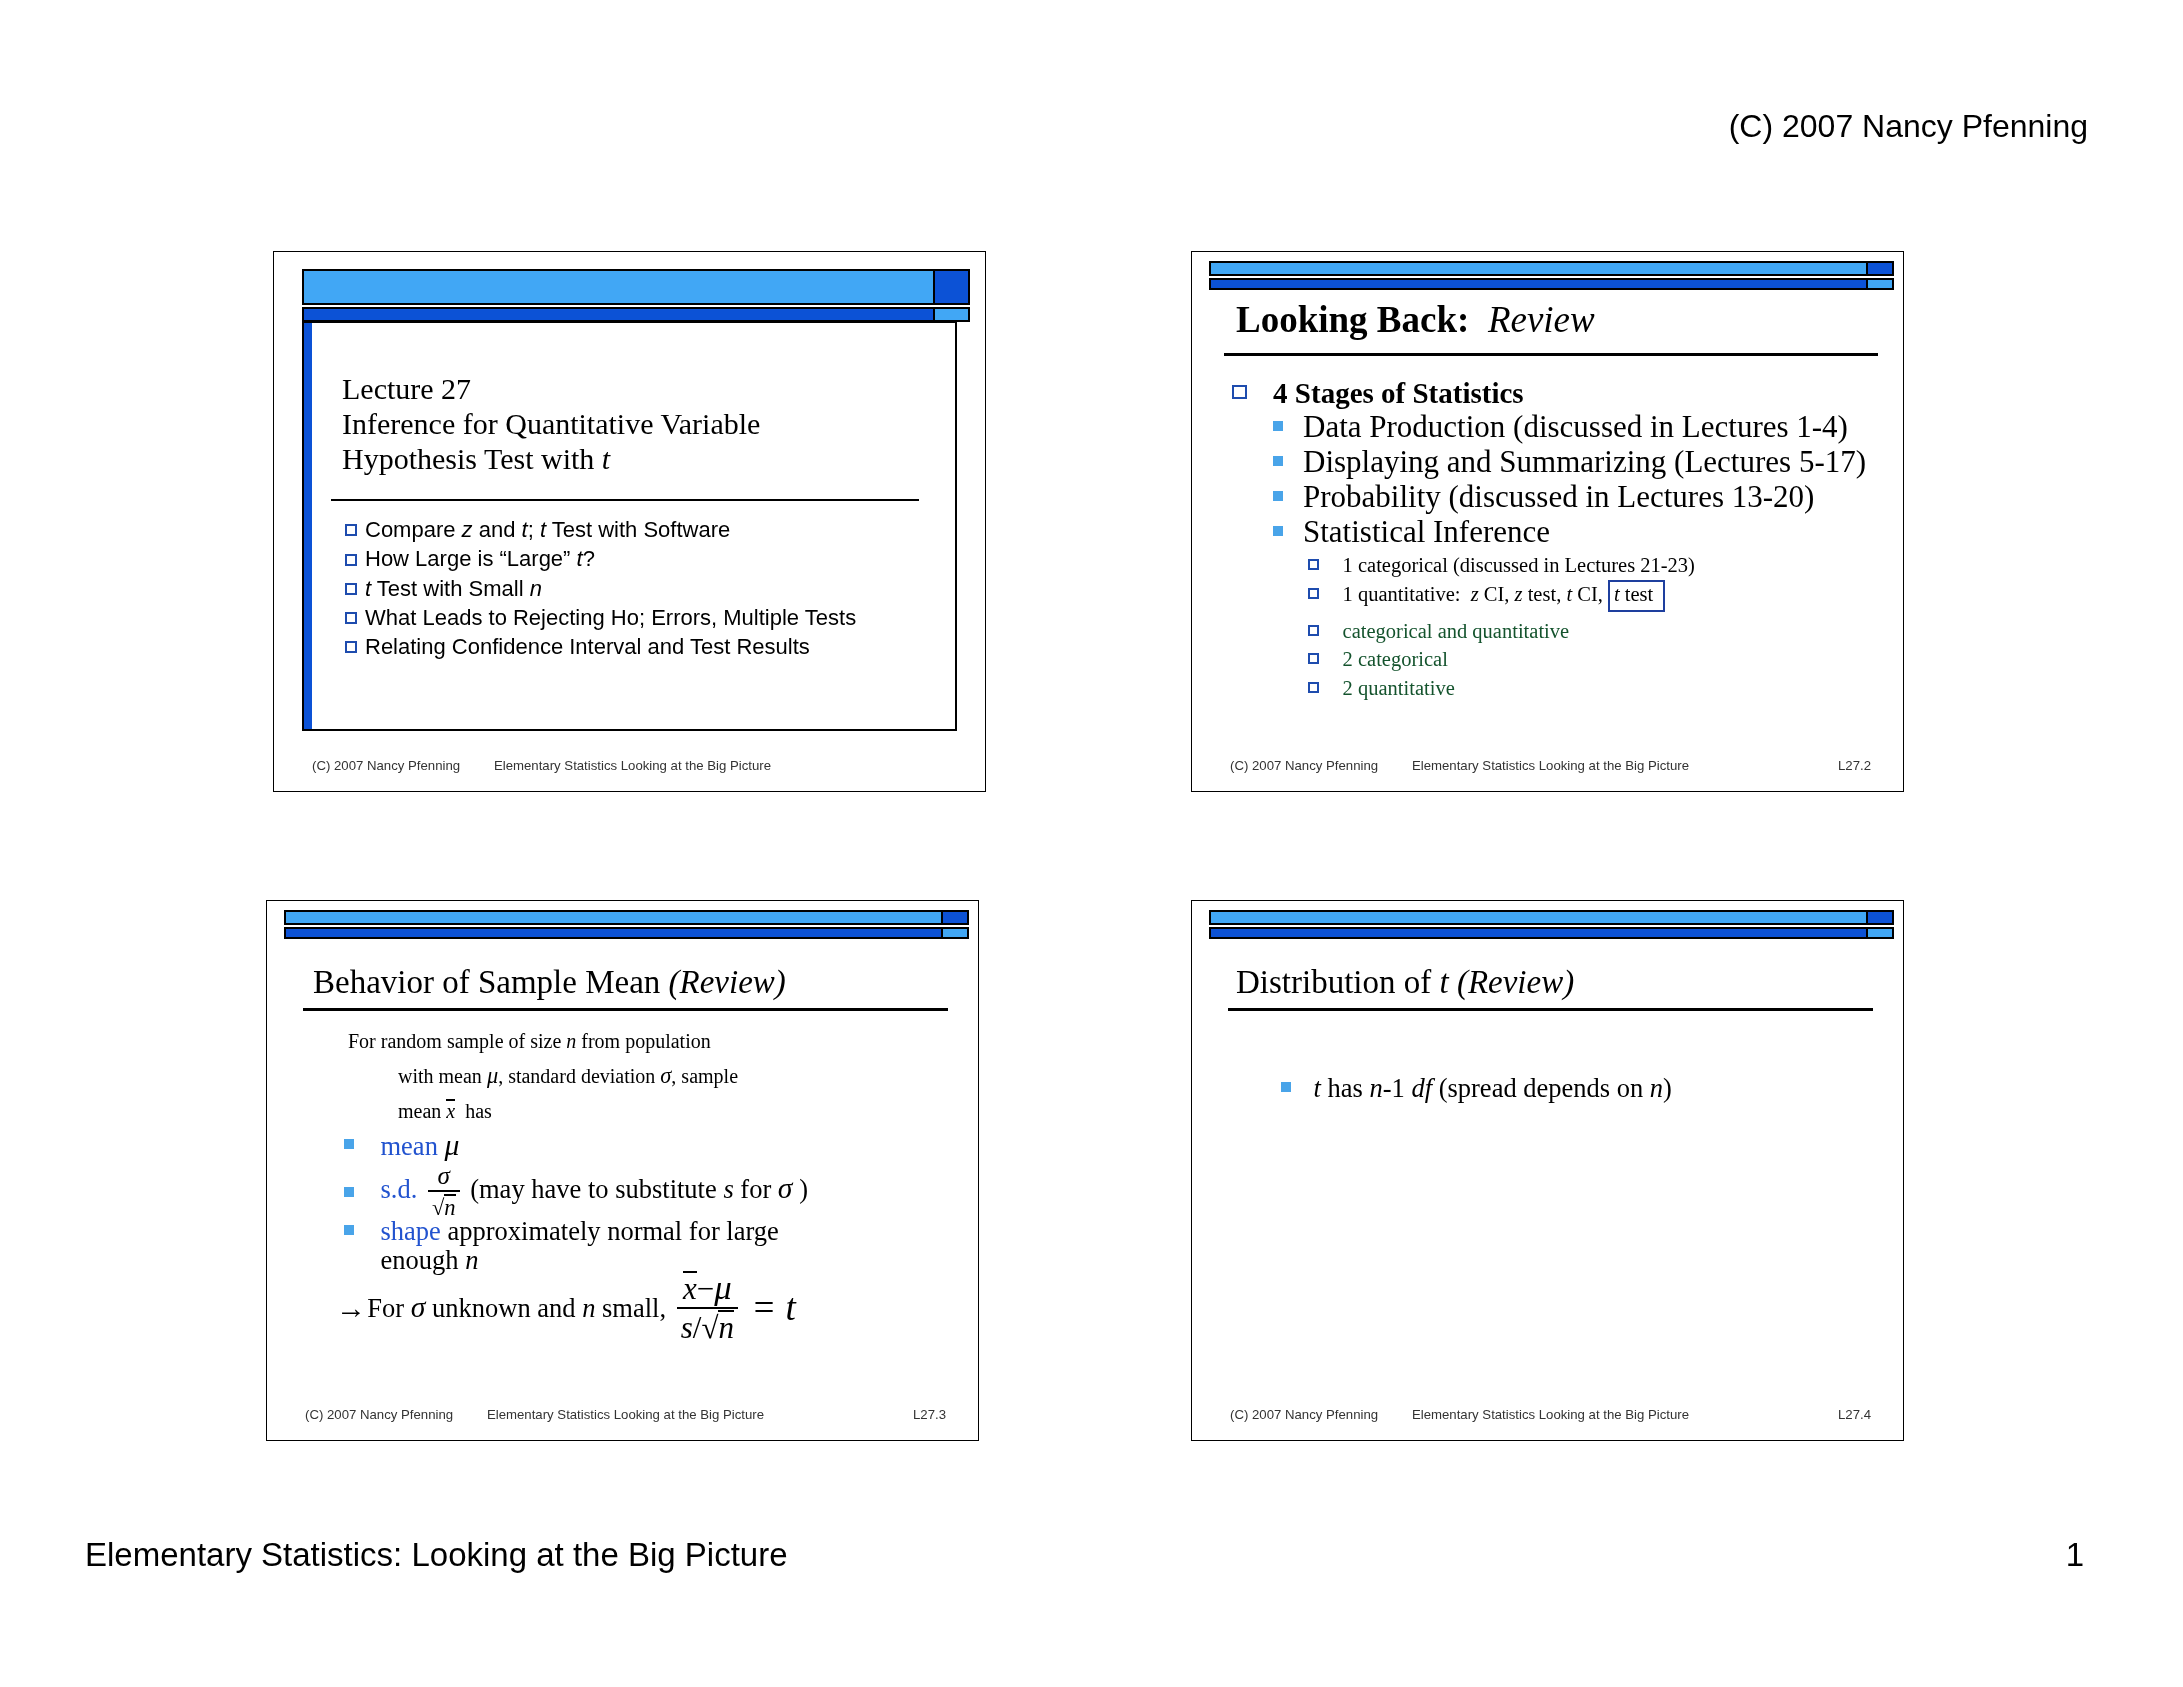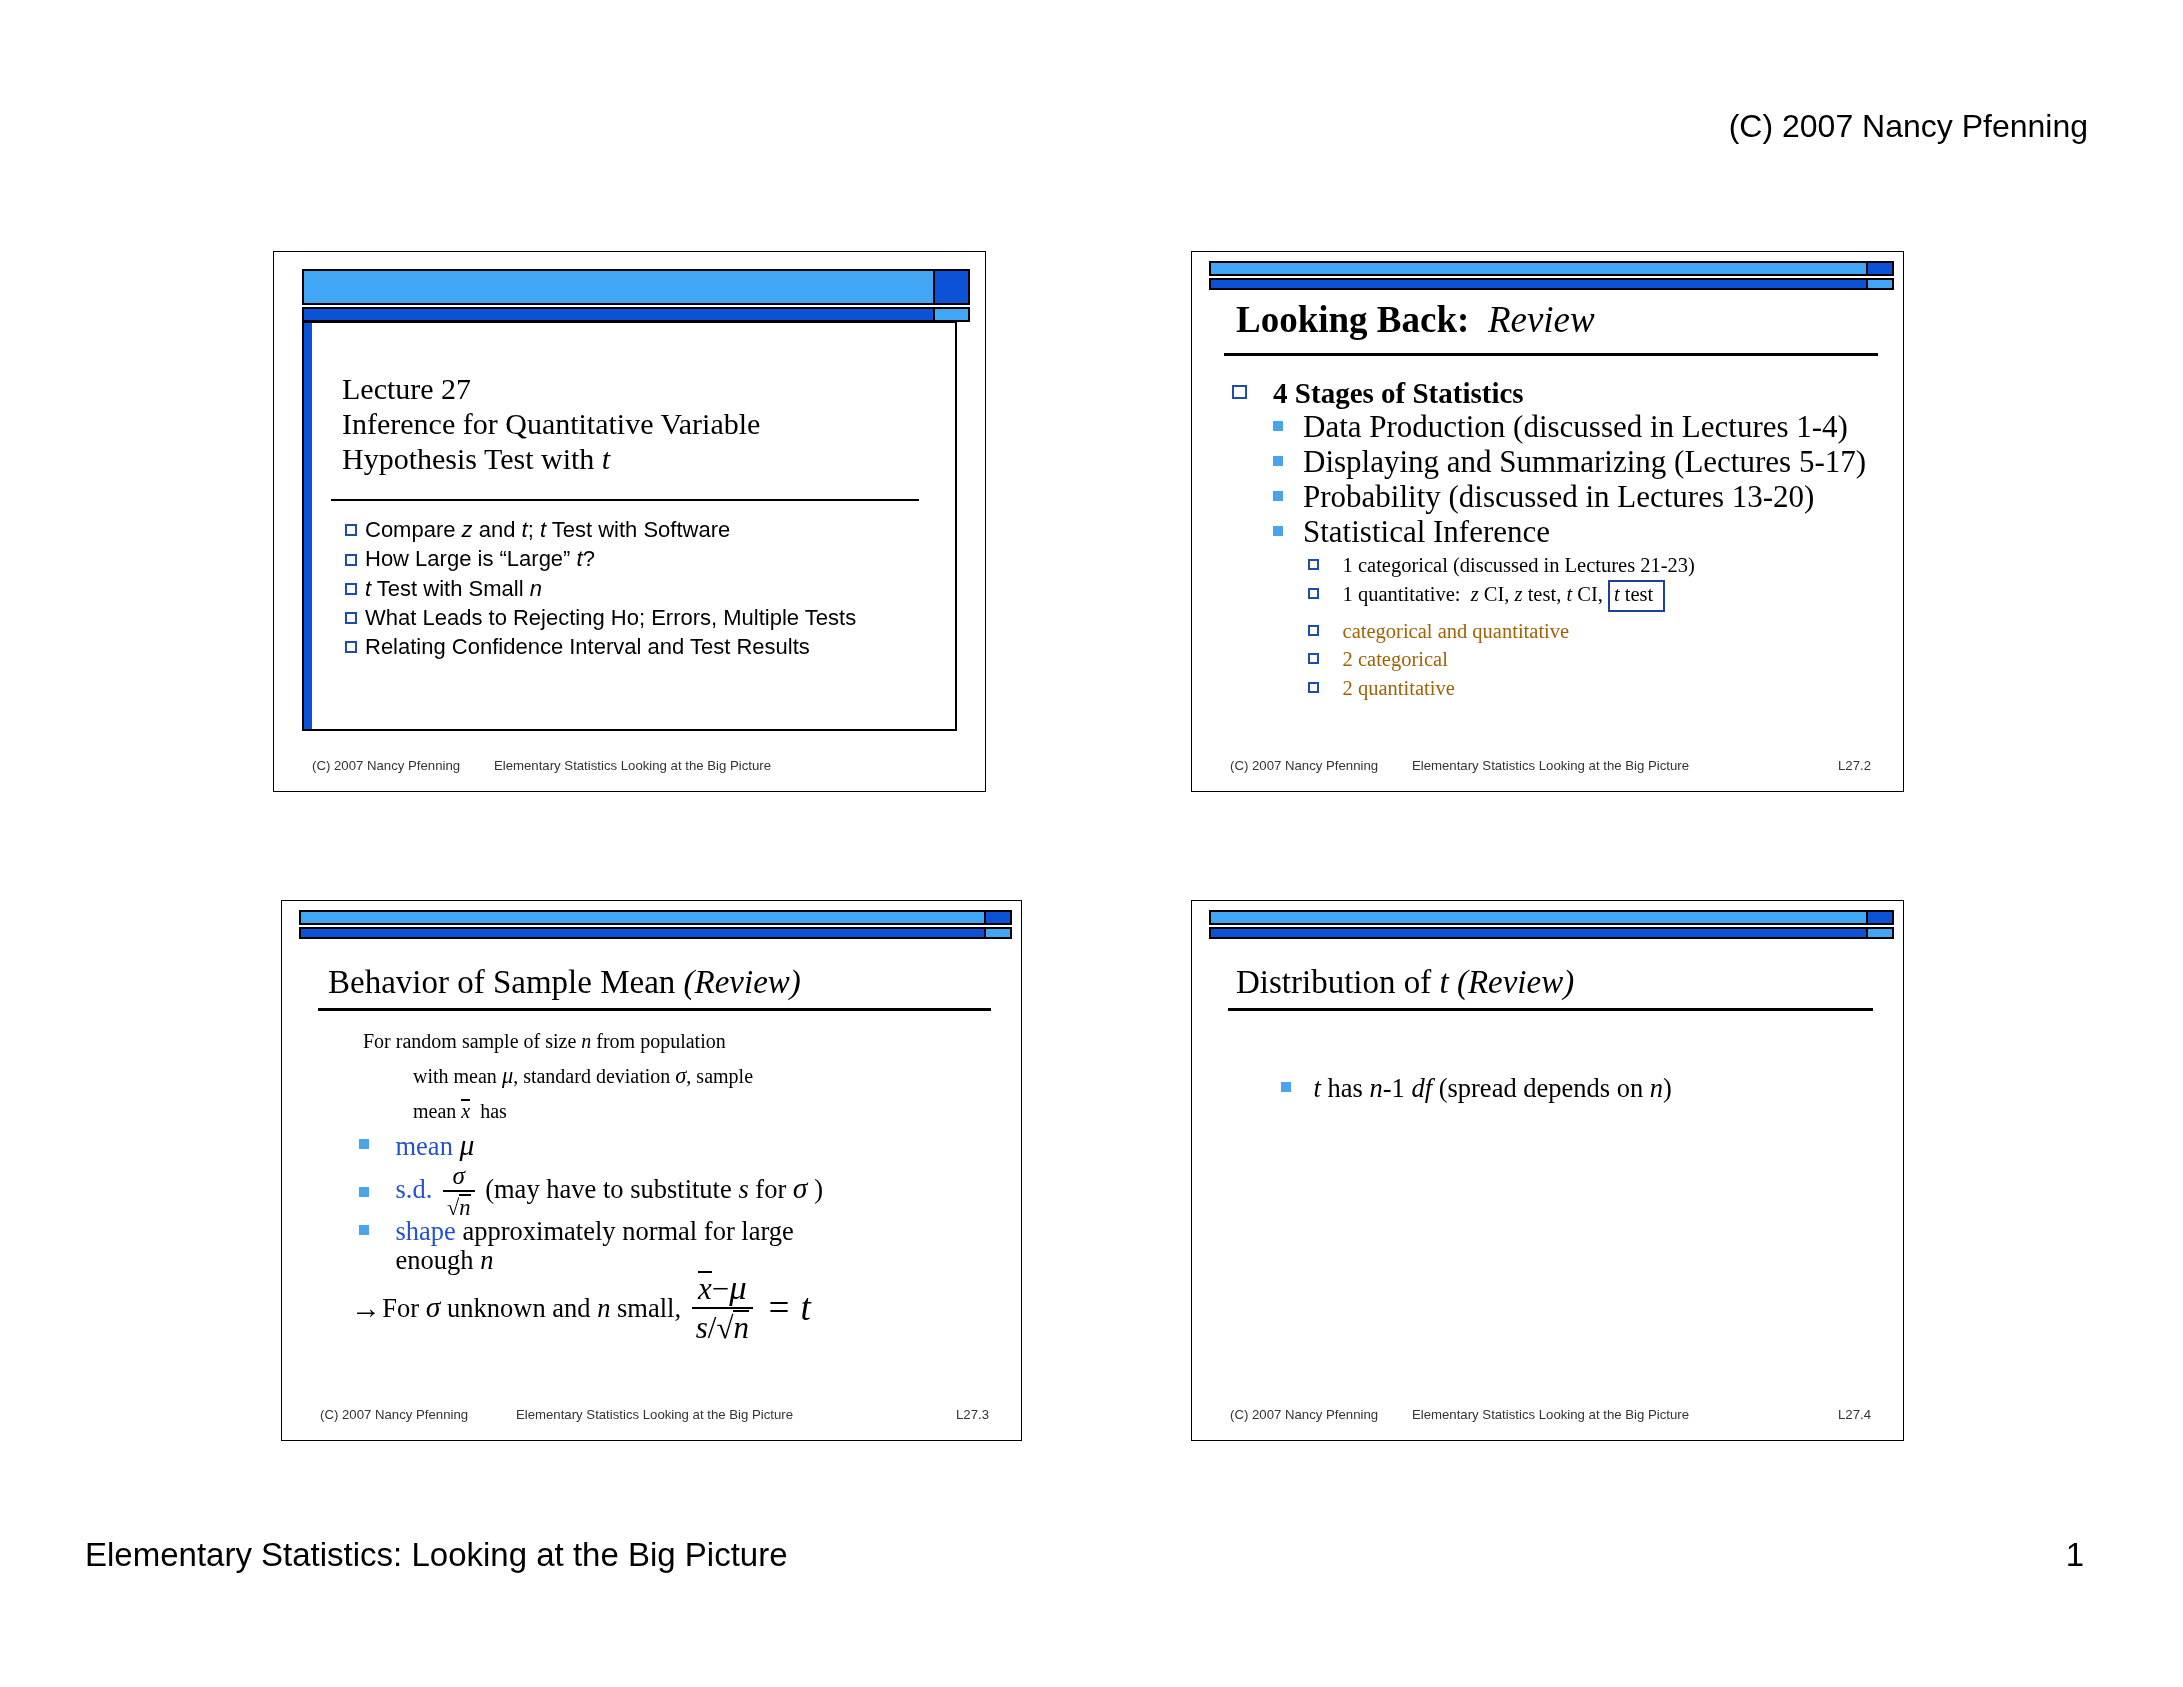--- a/index.html
+++ b/index.html
@@ -13,21 +13,21 @@
     font-size:32px;color:#000;}
   .page-footer-left{position:absolute;left:85px;top:1536px;font-family:"Liberation Sans",sans-serif;
     font-size:33px;color:#000;}
   .page-number{position:absolute;right:99px;top:1536px;font-family:"Liberation Sans",sans-serif;
     font-size:33px;color:#000;}
 
   
   .slide{position:absolute;width:711px;height:539px;background:#fff;border:1.3px solid #000;}
   #slide1{left:273px;top:251px;}
   #slide2{left:1191px;top:251px;}
-  #slide3{left:281px;top:900px;padding-left:28px;}
+  #slide3{left:266px;top:900px;}
   #slide4{left:1191px;top:900px;}
 
   
   .bars{position:absolute;left:16.5px;right:8.6px;top:9.3px;}
   .bar-row{display:flex;}
   .bar-row + .bar-row{margin-top:2px;}
   .bar-main{flex:1;border:2px solid #000;height:11.2px;}
   .bar-sq{width:24px;border:2px solid #000;border-left:none;height:11.2px;}
   .b-light{background:#41a7f5;}
   .b-dark{background:#0c52d6;}
@@ -66,21 +66,21 @@
   #slide4 .shr{left:36px;right:30px;top:107px;}
 
   
   .s2-l1{position:absolute;left:40px;top:126px;display:flex;align-items:flex-start;
     font-size:29px;line-height:30px;font-weight:bold;}
   .s2-l1 .sq{width:10.6px;height:10.6px;border-width:2.6px;margin-top:6.6px;margin-right:26.5px;}
   .s2-l2{position:absolute;left:81px;display:flex;align-items:flex-start;font-size:31px;line-height:26.5px;}
   .s2-l2 .sqf{margin-top:6.6px;margin-right:20px;}
   .s2-l3{position:absolute;left:116px;display:flex;align-items:flex-start;font-size:20.5px;line-height:22.5px;}
   .s2-l3 .sq3{margin-top:5.3px;margin-right:24px;}
-  .lt{color:#a16207;}
+  .lt{color:#14532d;}
   .tbox{border:2.6px solid #1e3f9e;padding:1.3px 9.3px 5.3px 4px;}
 
   
   .s3para{position:absolute;font-size:20px;line-height:29px;}
   .s3b{position:absolute;display:flex;align-items:flex-start;font-size:26.5px;line-height:29px;justify-content:center;}
   .s3b .sqf{margin-top:8px;margin-right:26.5px;}
   .blue{color:#2253cf;}
   .gk{font-style:italic;font-size:1.12em;}
   .ov{display:inline-block;border-top:2px solid #000;line-height:1.05;}
   .frac{display:inline-flex;flex-direction:column;vertical-align:middle;text-align:center;

